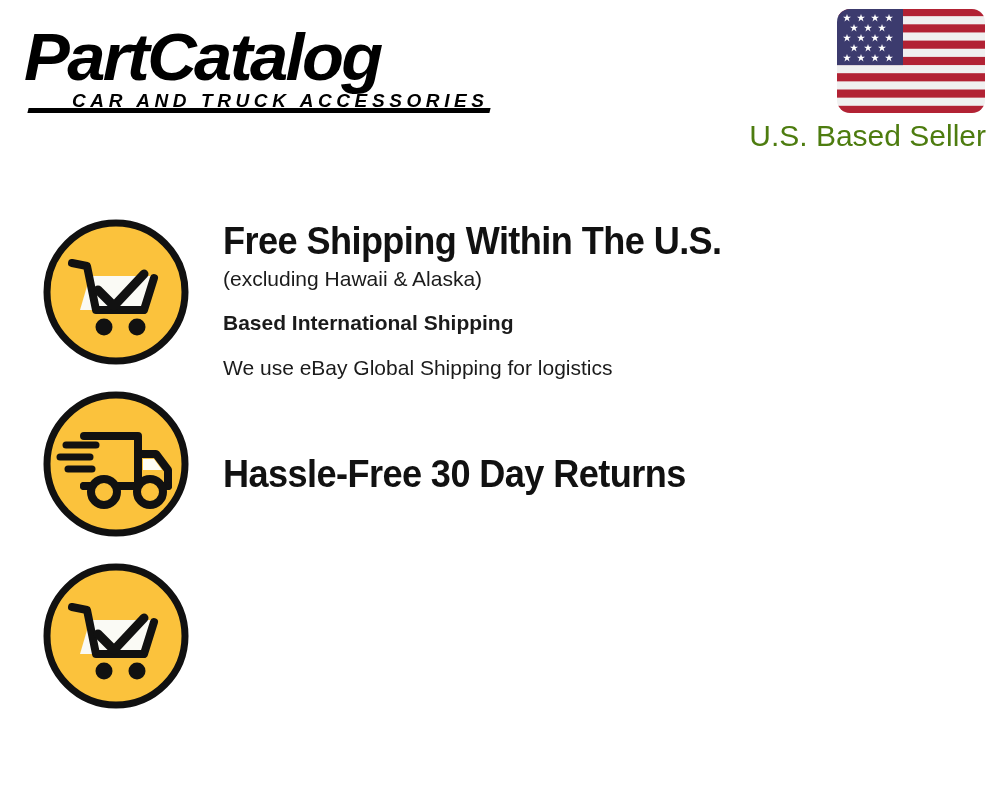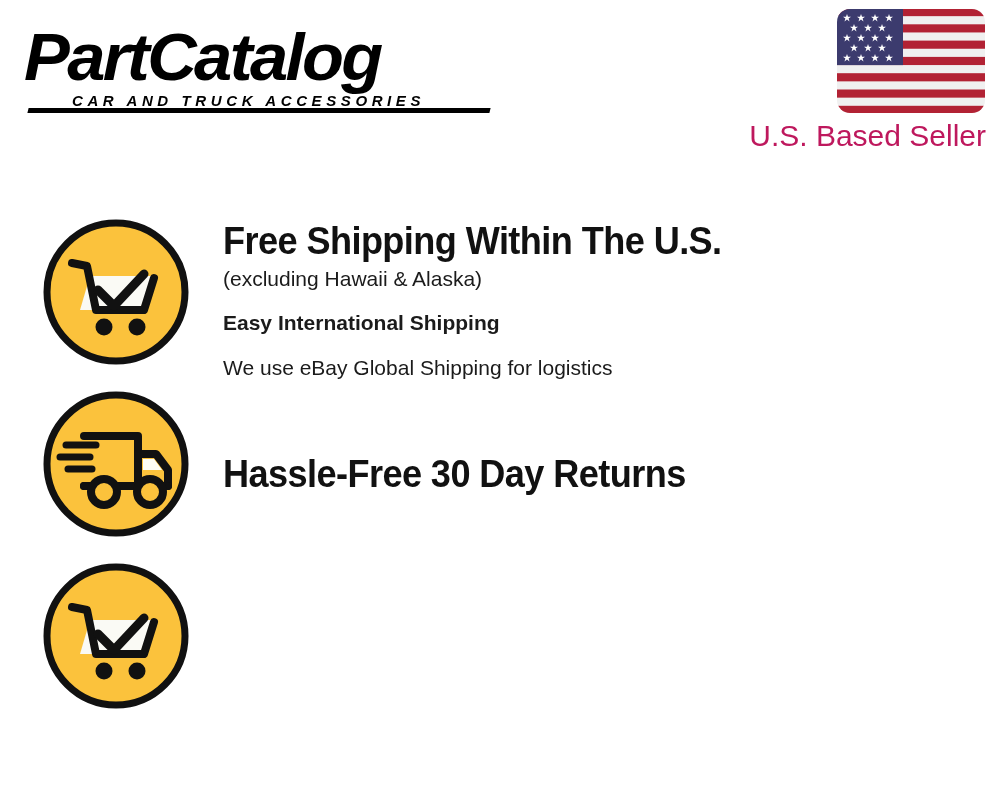--- a/index.html
+++ b/index.html
@@ -51,21 +51,21 @@
     white-space: nowrap;
     transform: scaleX(1.04);
     transform-origin: left center;
   }
   .brand-tagline {
     margin-top: 1px;
     margin-left: 48px;
     font-family: "Liberation Sans", sans-serif;
     font-weight: bold;
     font-style: italic;
-    font-size: 15px;
+    font-size: 19px;
     line-height: 16px;
     letter-spacing: 4.6px;
     color: #000000;
     white-space: nowrap;
   }
   .brand-underline {
     position: absolute;
     left: 4px;
     top: 86px;
     width: 462px;
@@ -87,21 +87,21 @@
     margin-left: auto;
     width: 150px;
     height: 106px;
   }
   .seller-caption {
     margin-top: 4px;
     font-family: "Liberation Sans", sans-serif;
     font-size: 30px;
     line-height: 36px;
     font-weight: normal;
-    color: #be185d;
+    color: #4d7c0f;
     white-space: nowrap;
   }
 
   
   .features {
     position: absolute;
     left: 0;
     top: 216px;
     width: 1000px;
   }
@@ -229,21 +229,21 @@
           <path d="M40 94 L100 94 L112 60 L50 60 Z" fill="#FAFAF5"></path>
           <path d="M32 47 L47 50 L56 94 L104 94 L114 62" fill="none" stroke="#111111" stroke-width="8" stroke-linecap="round" stroke-linejoin="round"></path>
           <path d="M58 74 L74 90 L104 58" fill="none" stroke="#111111" stroke-width="9" stroke-linecap="round" stroke-linejoin="round"></path>
           <circle cx="64" cy="111" r="8.5" fill="#111111"></circle>
           <circle cx="97" cy="111" r="8.5" fill="#111111"></circle>
         </svg>
       </div>
       <div class="feature-text">
         <div class="feature-title">Free Shipping Within The U.S.</div>
         <div class="feature-sub">(excluding Hawaii &amp; Alaska)</div>
-        <div class="feature-sub strong">Easy International Shipping</div>
+        <div class="feature-sub strong">Based International Shipping</div>
         <div class="feature-sub tight">We use eBay Global Shipping for logistics</div>
       </div>
     </div>
 
     <div class="feature-row single">
       <div class="feature-icon">
         <svg viewBox="0 0 152 152">
           <circle cx="76" cy="76" r="69" fill="#FBC23C" stroke="#111111" stroke-width="7"></circle>
 
           <path d="M26 57 H56" stroke="#111111" stroke-width="7" stroke-linecap="round"></path>

